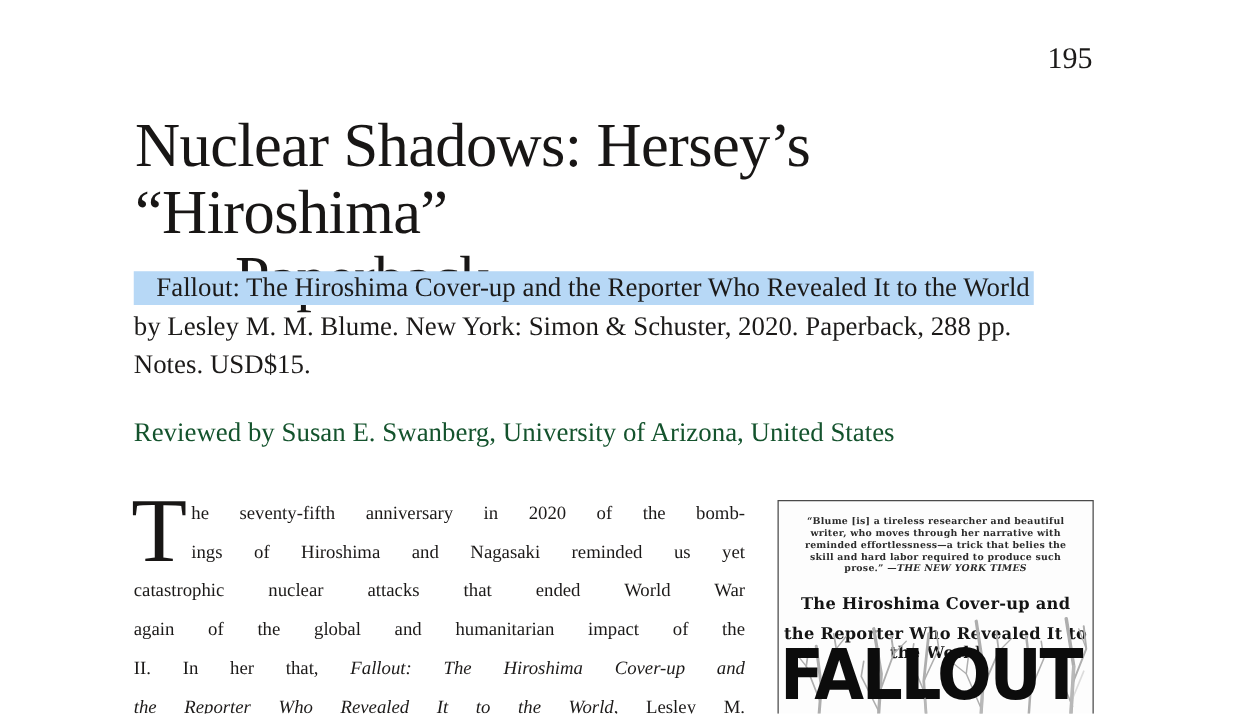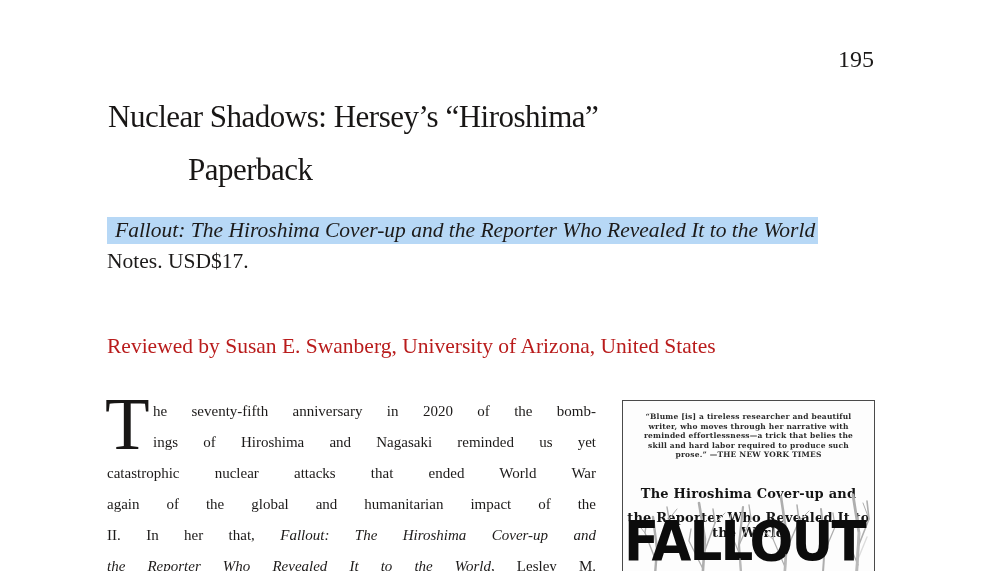--- a/index.html
+++ b/index.html
@@ -11,61 +11,60 @@
     position: relative;
     width: 989px;
     height: 571px;
     background: #ffffff;
     overflow: hidden;
     font-family: "Liberation Serif", serif;
     color: #1c1a19;
   }
   .page-number {
     position: absolute;
-    top: 46px;
+    top: 34px;
     left: 700px;
     width: 174px;
     text-align: right;
     font-size: 24px;
     color: #1c1a19;
   }
   .title-block {
     position: absolute;
     left: 108px;
     top: 90px;
     width: 770px;
-    font-size: 31px;
+    font-size: 50px;
     line-height: 53px;
     letter-spacing: -0.5px;
     color: #181615;
   }
   .title-line2 {
     padding-left: 80px;
   }
   .citation-block {
     position: absolute;
     left: 107px;
     top: 215px;
     width: 775px;
     font-size: 21.5px;
     line-height: 30.5px;
     color: #1c1a19;
   }
   .hl {
-    font-style: italic;
     background: #b7d8f6;
-    padding: 1px 3px 2px 8px;
+    padding: 1px 3px 2px 18px;
   }
   .reviewer-line {
     position: absolute;
     left: 107px;
     top: 334px;
     width: 700px;
     font-size: 21.5px;
-    color: #b91c1c;
+    color: #14532d;
   }
   .body-block {
     position: absolute;
     left: 107px;
     top: 396px;
     width: 489px;
   }
   .body-line {
     font-size: 15px;
     line-height: 31px;
@@ -104,30 +103,31 @@
     margin: 11px 13px 0 13px;
     text-align: center;
     font-size: 7.5px;
     line-height: 9.5px;
     font-weight: bold;
     letter-spacing: 0.2px;
     color: #2b2b2b;
     font-family: "DejaVu Serif", serif;
   }
   .cover-quote-source {
+    font-style: italic;
   }
   .cover-subtitle {
     text-align: center;
     font-weight: bold;
     font-size: 13px;
     color: #141414;
     font-family: "DejaVu Serif", serif;
     letter-spacing: 0.2px;
   }
-  .cover-subtitle-1 { margin-top: 26px; }
+  .cover-subtitle-1 { margin-top: 16px; }
   .cover-subtitle-2 { margin-top: 9px; }
   .branches {
     position: absolute;
     left: 0;
     top: 88px;
     width: 249px;
     height: 112px;
   }
   .branches-front {
     position: absolute;
@@ -161,21 +161,22 @@
 
   <div class="page-number">195</div>
 
   <div class="title-block">
     <div class="title-line1">Nuclear Shadows: Hersey’s “Hiroshima”</div>
     <div class="title-line2">Paperback</div>
   </div>
 
   <div class="citation-block">
     <div><span class="hl">Fallout: The Hiroshima Cover-up and the Reporter Who Revealed It to the World</span></div>
-    <div>Notes. USD$17.</div>
+    <div>by Lesley M. M. Blume. New York: Simon &amp; Schuster, 2020. Paperback, 288 pp.</div>
+    <div>Notes. USD$15.</div>
   </div>
 
   <div class="reviewer-line">Reviewed by Susan E. Swanberg, University of Arizona, United States</div>
 
   <span class="drop-cap">T</span>
   <div class="body-block">
     <div id="body-lines">
         <div class="body-line indent"><span>he seventy-fifth anniversary in 2020 of the bomb-</span></div>
         <div class="body-line indent"><span>ings of Hiroshima and Nagasaki reminded us yet</span></div>
         <div class="body-line"><span>catastrophic nuclear attacks that ended World War</span></div>

